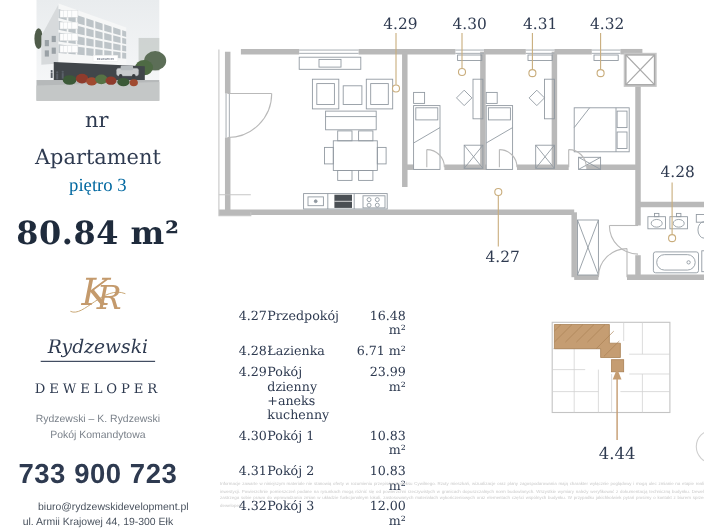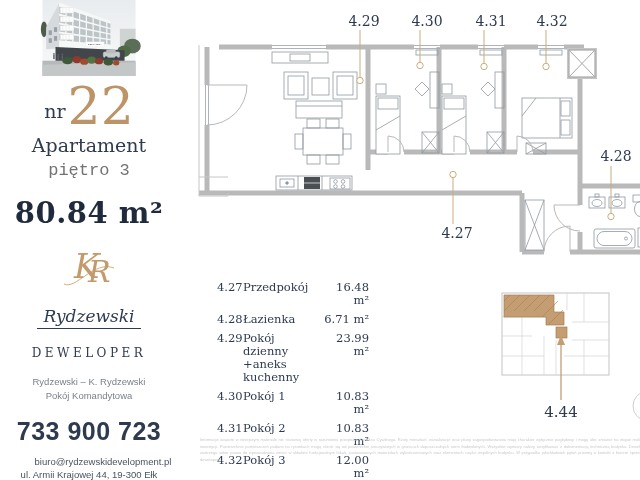--- a/index.html
+++ b/index.html
@@ -6,21 +6,21 @@
   body{width:640px;height:480px;overflow:hidden;background:#ffffff;position:relative;
        font-family:"Liberation Sans","DejaVu Sans",sans-serif;-webkit-font-smoothing:antialiased;}
   
   .sidebar{position:absolute;left:0;top:0;width:178px;height:480px;background:#fff;
            display:flex;flex-direction:column;align-items:center;text-align:center;}
   .photo{width:178px;height:146px;display:block;}
   .unit-line{margin-top:8px;display:flex;align-items:flex-end;justify-content:center;line-height:1;}
   .unit-prefix{font-family:"DejaVu Serif",serif;font-size:19px;color:#2e3a50;margin:0 2px 8px 0;}
   .unit-number{font-family:"DejaVu Serif",serif;font-size:52px;color:#bd9468;line-height:0.85;}
   .unit-type{font-family:"DejaVu Serif",serif;font-size:19px;color:#2e3a50;margin-top:5px;}
-  .unit-floor{font-family:Liberation Mono, monospace;font-size:17px;color:#737373;margin-top:5px;}
+  .unit-floor{font-family:Liberation Serif, serif;font-size:17px;color:#0369a1;margin-top:5px;}
   .unit-area{font-family:"DejaVu Serif",serif;font-size:29px;font-weight:700;color:#1f2b3c;margin-top:16px;letter-spacing:0.5px;}
   .logo{margin-top:16px;}
   .logo-name{font-family:"DejaVu Serif",serif;font-style:italic;font-size:17px;color:#2e3a50;
              display:inline-block;border-bottom:1px solid #2e3a50;padding:0 6px 2px 6px;margin-top:12px;}
   .logo-tag{font-family:"DejaVu Serif",serif;font-size:12px;color:#2e3a50;letter-spacing:3.5px;margin-top:17px;}
   .company{margin-top:15px;font-size:9.5px;color:#7a818a;line-height:1.55;}
   .phone{margin-top:13px;font-size:25px;font-weight:600;color:#2e3a50;letter-spacing:0.5px;}
   .email{margin-top:10px;font-size:9.5px;color:#49525e;margin-left:28px;}
   .address{margin-top:2px;font-size:9.5px;color:#49525e;}
   
@@ -135,21 +135,20 @@
         <rect x="20.6" y="105" width="2.8" height="8"></rect>
       <circle cx="30" cy="105" r="1.6"></circle>
         <rect x="28.6" y="107" width="2.8" height="8"></rect>
       <circle cx="38" cy="104" r="1.6"></circle>
         <rect x="36.6" y="106" width="2.8" height="8"></rect>
     </g>
   </svg>
 
   <div class="unit-line">
     <span class="unit-prefix">nr</span>
-    <span class="unit-number">22</span>
   </div>
   <div class="unit-type">Apartament</div>
   <div class="unit-floor">piętro 3</div>
   <div class="unit-area">80.84 m²</div>
 
   <div class="logo">
     <svg width="70" height="44" viewBox="0 0 70 44">
       <path d="M10,38 C22,44 40,14 60,22" stroke="#c9a876" stroke-width="0.9" fill="none"></path>
       <text x="20" y="32" font-family="DejaVu Serif,serif" font-style="italic" font-size="34" fill="#c49a6c">K</text>
       <text x="34" y="36" font-family="DejaVu Serif,serif" font-style="italic" font-size="30" fill="#c49a6c">R</text>

